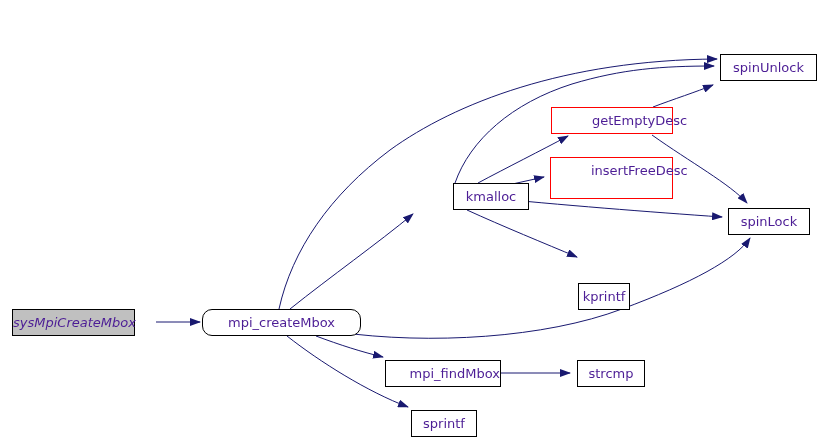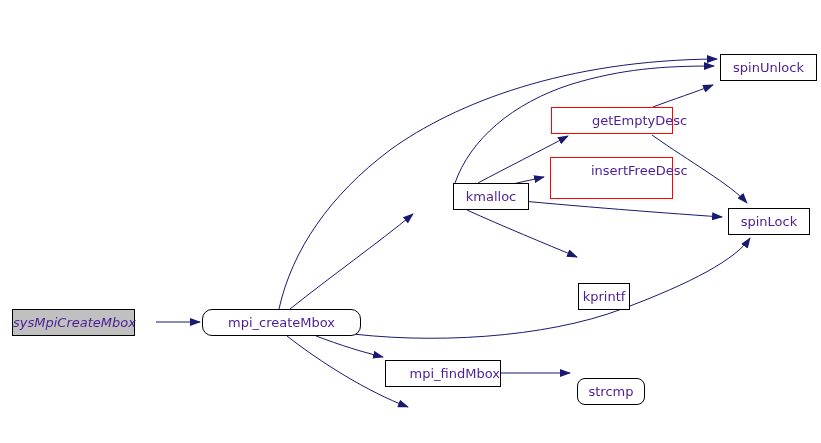--- a/index.html
+++ b/index.html
@@ -81,16 +81,17 @@
   <div class="node truncated" style="left:550px; top:157px; width:123px; height:42px;">insertFreeDesc</div>
 
   <div class="node" style="left:720px; top:54px; width:97px; height:27px;">spinUnlock</div>
 
   <div class="node" style="left:728px; top:208px; width:82px; height:27px;">spinLock</div>
 
   <div class="node" style="left:578px; top:259px; width:52px; height:27px;margin-top:24px;">kprintf</div>
 
   <div class="node" style="left:385px; top:360px; width:116px; height:27px;text-align:right;">mpi_findMbox</div>
 
-  <div class="node" style="left:577px; top:378px; width:68px; height:27px;border-radius:8px;">strcmp</div>
+  <div class="node" style="left:577px; top:360px; width:68px; height:27px;">strcmp</div>
 
+  <div class="node" style="left:411px; top:410px; width:66px; height:27px;">sprintf</div>
 
 </div>
 
 </body></html>

